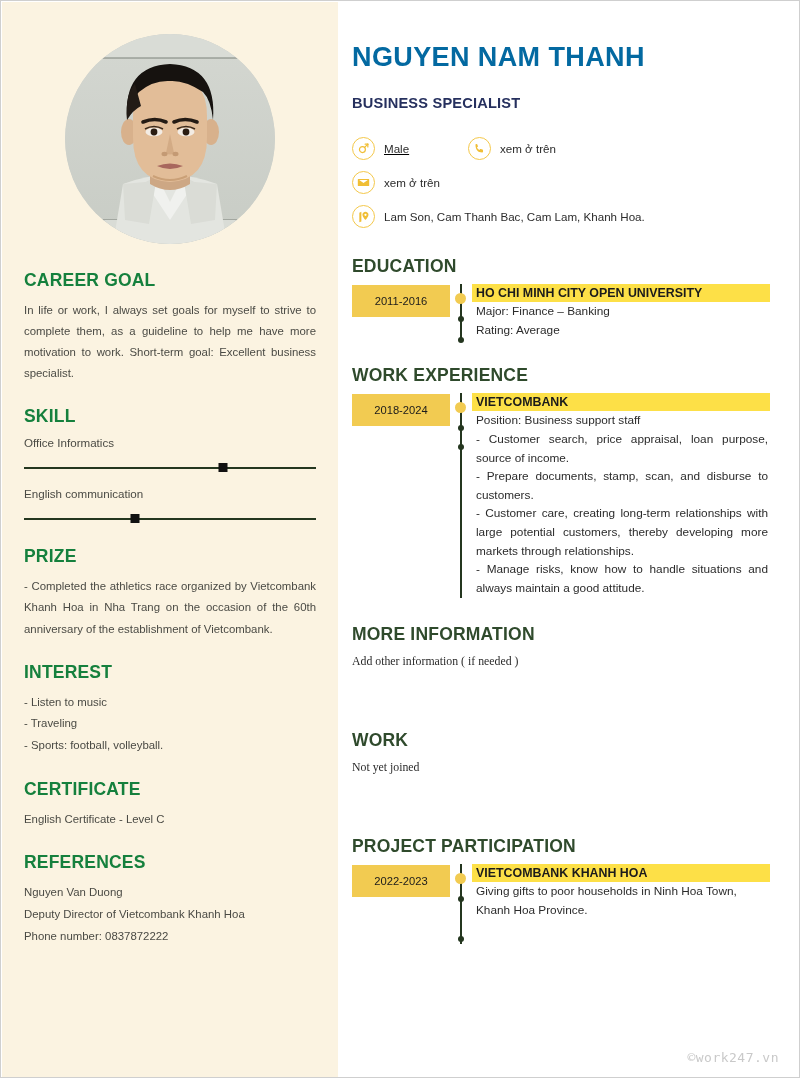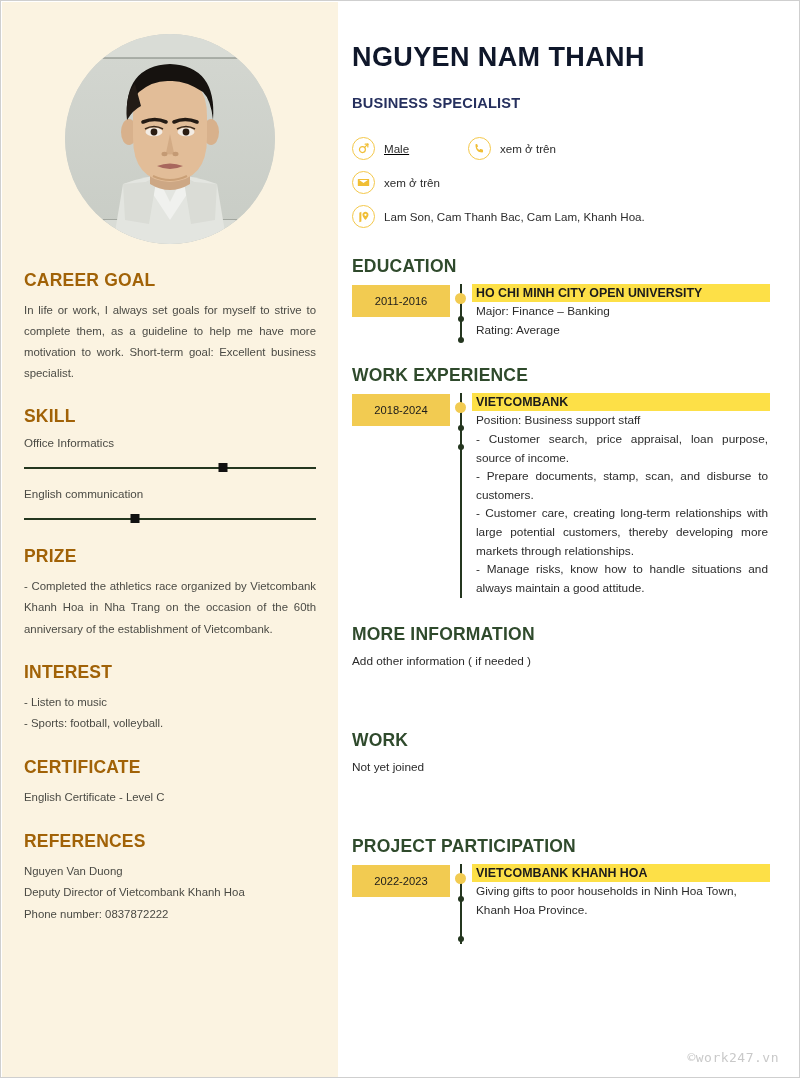--- a/index.html
+++ b/index.html
@@ -28,21 +28,21 @@
     width: 210px; height: 210px;
     margin: 14px auto 26px auto;
     border-radius: 50%;
     overflow: hidden;
     position: relative;
     background: #cfd2cb;
   }
   .photo-svg { display: block; width: 100%; height: 100%; }
 
   .side-h {
-    color: #a16207;
+    color: #15803d;
     font-size: 17.5px;
     font-weight: bold;
     letter-spacing: 0.2px;
     margin-bottom: 9px;
   }
   .side-block { margin-bottom: 22px; }
   .side-p {
     color: #4a4a44;
     font-size: 11.4px;
     line-height: 1.85;
@@ -82,21 +82,21 @@
 
   
   .main {
     position: absolute;
     left: 337px; top: 1px;
     width: 462px; height: 1076px;
     background: #ffffff;
     padding: 40px 30px 0 14px;
   }
   .name {
-    color: #0f172a;
+    color: #0369a1;
     font-size: 27px;
     font-weight: bold;
     letter-spacing: 0.4px;
     margin-bottom: 22px;
   }
   .job-title {
     color: #26305e;
     font-size: 14.6px;
     font-weight: bold;
     letter-spacing: 0.2px;
@@ -139,20 +139,21 @@
     font-size: 17.5px;
     font-weight: bold;
     letter-spacing: 0.2px;
     margin-bottom: 7px;
   }
   .main-section { margin-bottom: 26px; }
   .main-p {
     color: #2b2b2b;
     font-size: 11.8px;
     line-height: 1.55;
+    font-family: Liberation Serif, serif;
   }
 
   
   .entry {
     display: flex;
     align-items: stretch;
   }
   .entry-date {
     flex: 0 0 98px;
     padding-top: 1px;
@@ -310,20 +311,21 @@
     </div>
 
     <div class="side-block">
       <div class="side-h">PRIZE</div>
       <div class="side-p">- Completed the athletics race organized by Vietcombank Khanh Hoa in Nha Trang on the occasion of the 60th anniversary of the establishment of Vietcombank.</div>
     </div>
 
     <div class="side-block">
       <div class="side-h">INTEREST</div>
       <div class="side-line">- Listen to music</div>
+      <div class="side-line">- Traveling</div>
       <div class="side-line">- Sports: football, volleyball.</div>
     </div>
 
     <div class="side-block">
       <div class="side-h">CERTIFICATE</div>
       <div class="side-line">English Certificate - Level C</div>
     </div>
 
     <div class="side-block">
       <div class="side-h">REFERENCES</div>

